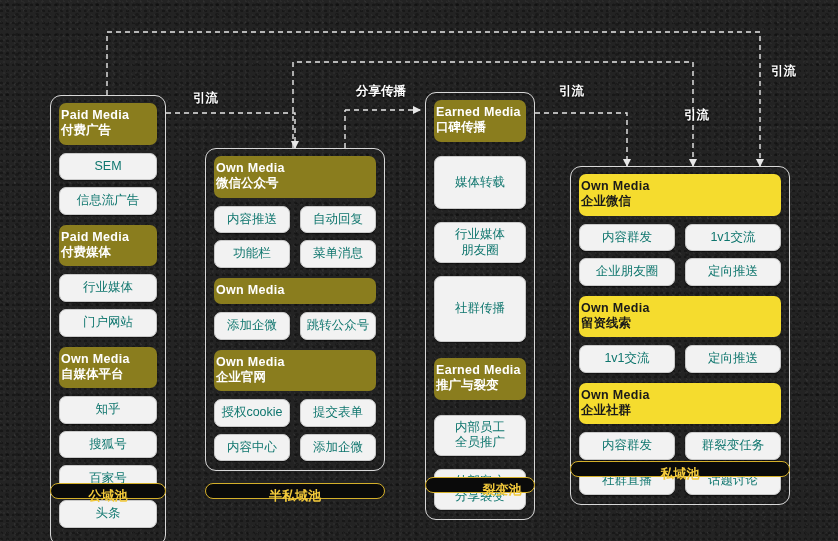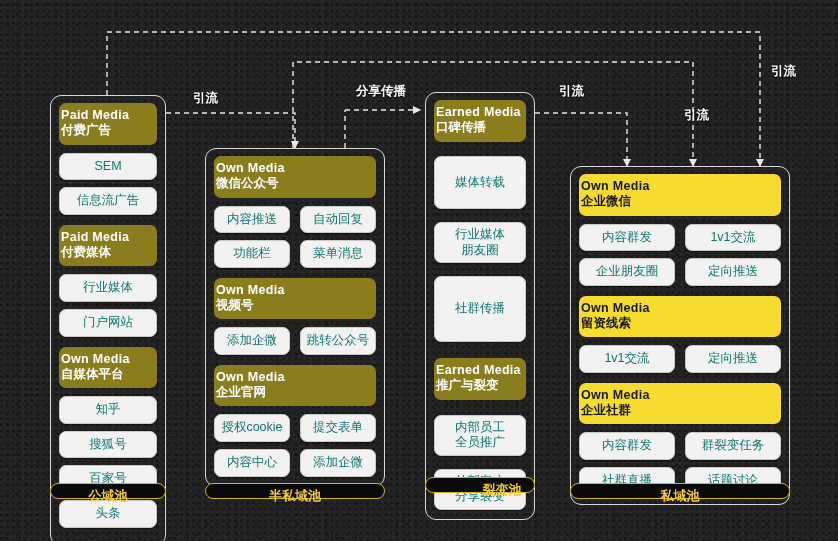--- a/index.html
+++ b/index.html
@@ -172,21 +172,20 @@
       <div class="cells two">
         <div class="cell">内容推送</div>
         <div class="cell">自动回复</div>
         <div class="cell">功能栏</div>
         <div class="cell">菜单消息</div>
       </div>
     </div>
     <div>
       <div class="grp-head olive">
         <span class="en">Own Media</span>
-        <span class="cn">视频号</span>
       </div>
       <div class="cells two">
         <div class="cell">添加企微</div>
         <div class="cell">跳转公众号</div>
       </div>
     </div>
     <div>
       <div class="grp-head olive">
         <span class="en">Own Media</span>
         <span class="cn">企业官网</span>
@@ -260,21 +259,21 @@
         <div class="cell">群裂变任务</div>
         <div class="cell">社群直播</div>
         <div class="cell">话题讨论</div>
       </div>
     </div>
   </div>
 
   <div class="pool" style="left:50px; top:483px; width:116px;">公域池</div>
   <div class="pool" style="left:205px; top:483px; width:180px;">半私域池</div>
   <div class="pool" style="left:425px; top:477px; width:110px;padding-left:44px;">裂变池</div>
-  <div class="pool" style="left:570px; top:483px; width:220px;">私域池</div>
+  <div class="pool" style="left:570px; top:461px; width:220px;">私域池</div>
 
   <div class="edge-label" style="left:193px; top:90px;">引流</div>
   <div class="edge-label" style="left:356px; top:83px;">分享传播</div>
   <div class="edge-label" style="left:559px; top:83px;">引流</div>
   <div class="edge-label" style="left:684px; top:107px;">引流</div>
   <div class="edge-label" style="left:771px; top:63px;">引流</div>
 
 </div>
 
 </body></html>

